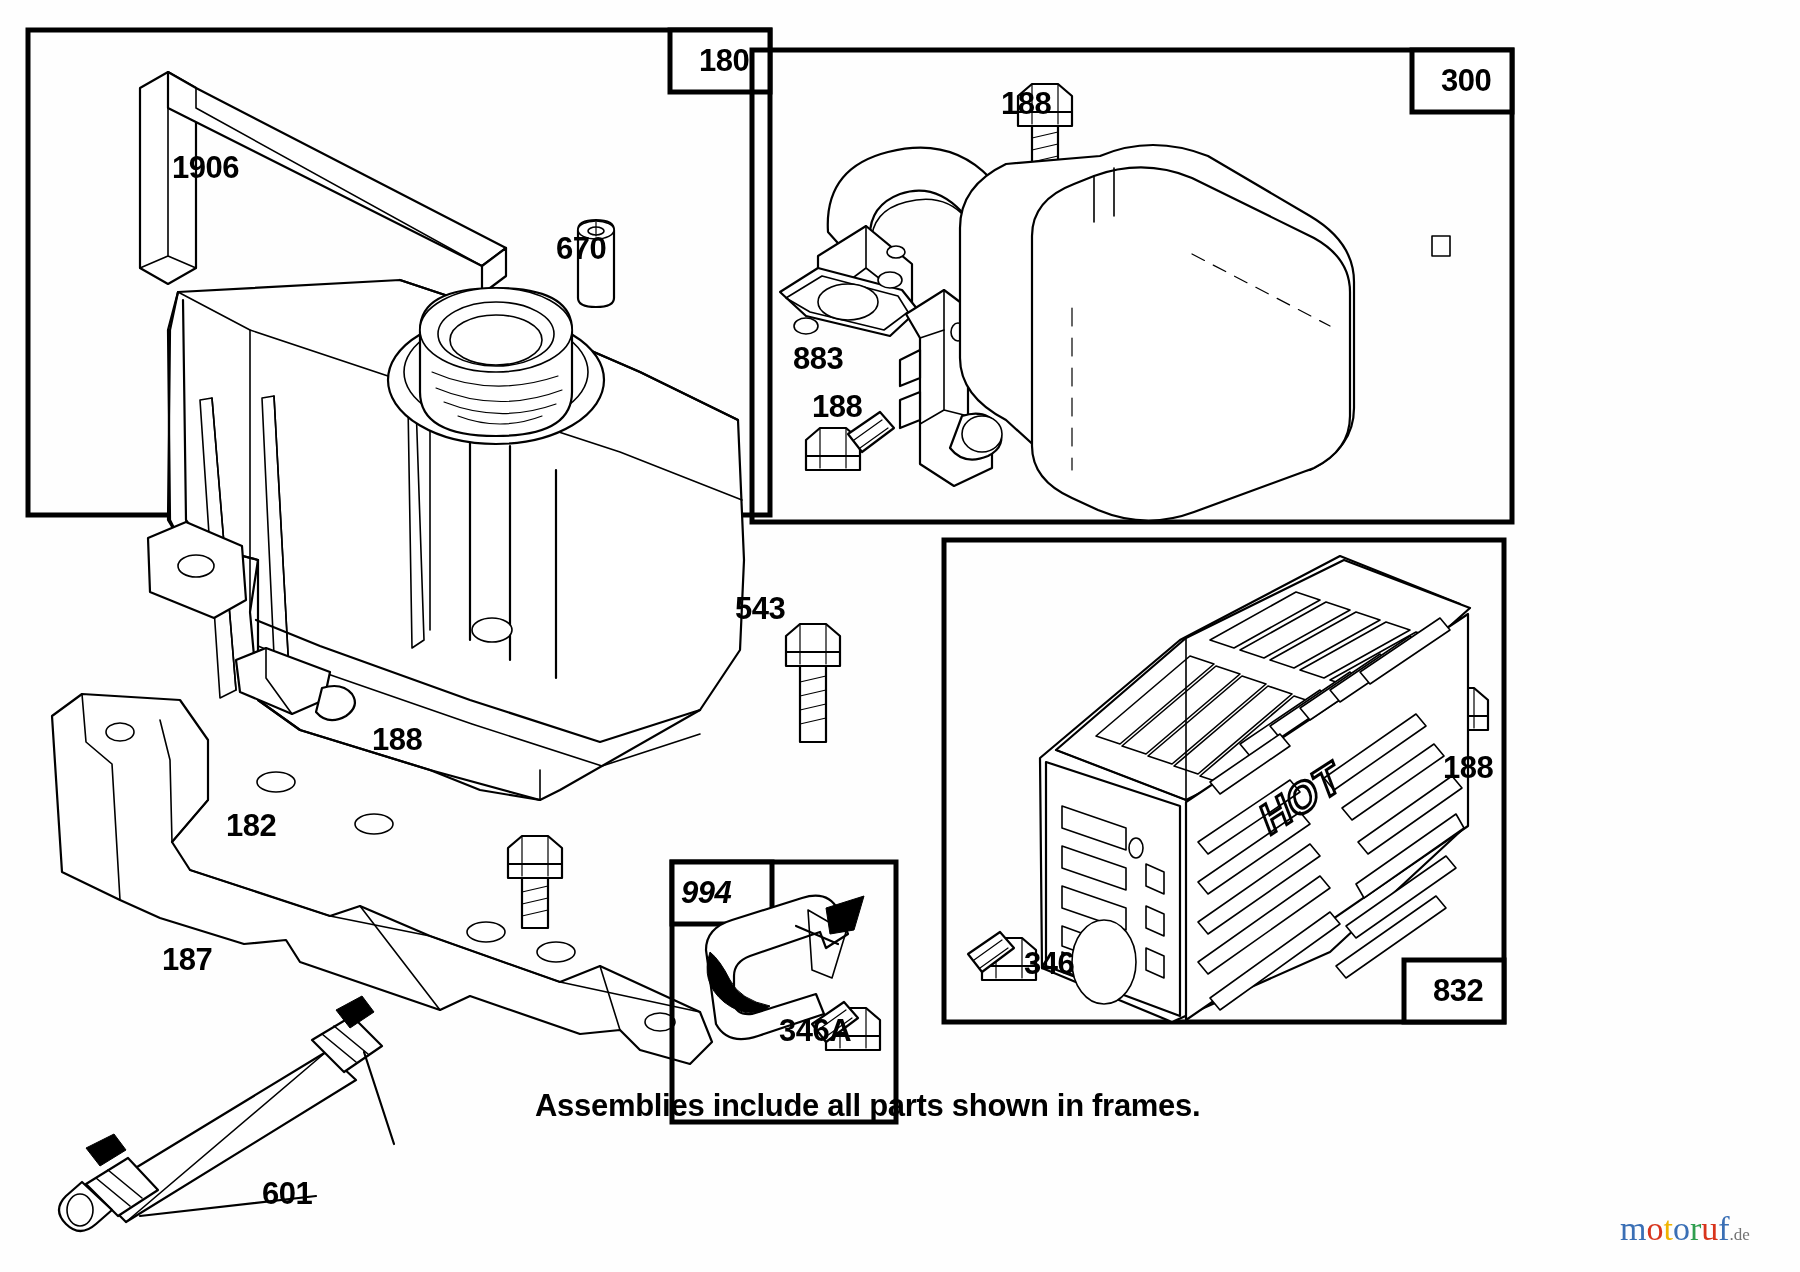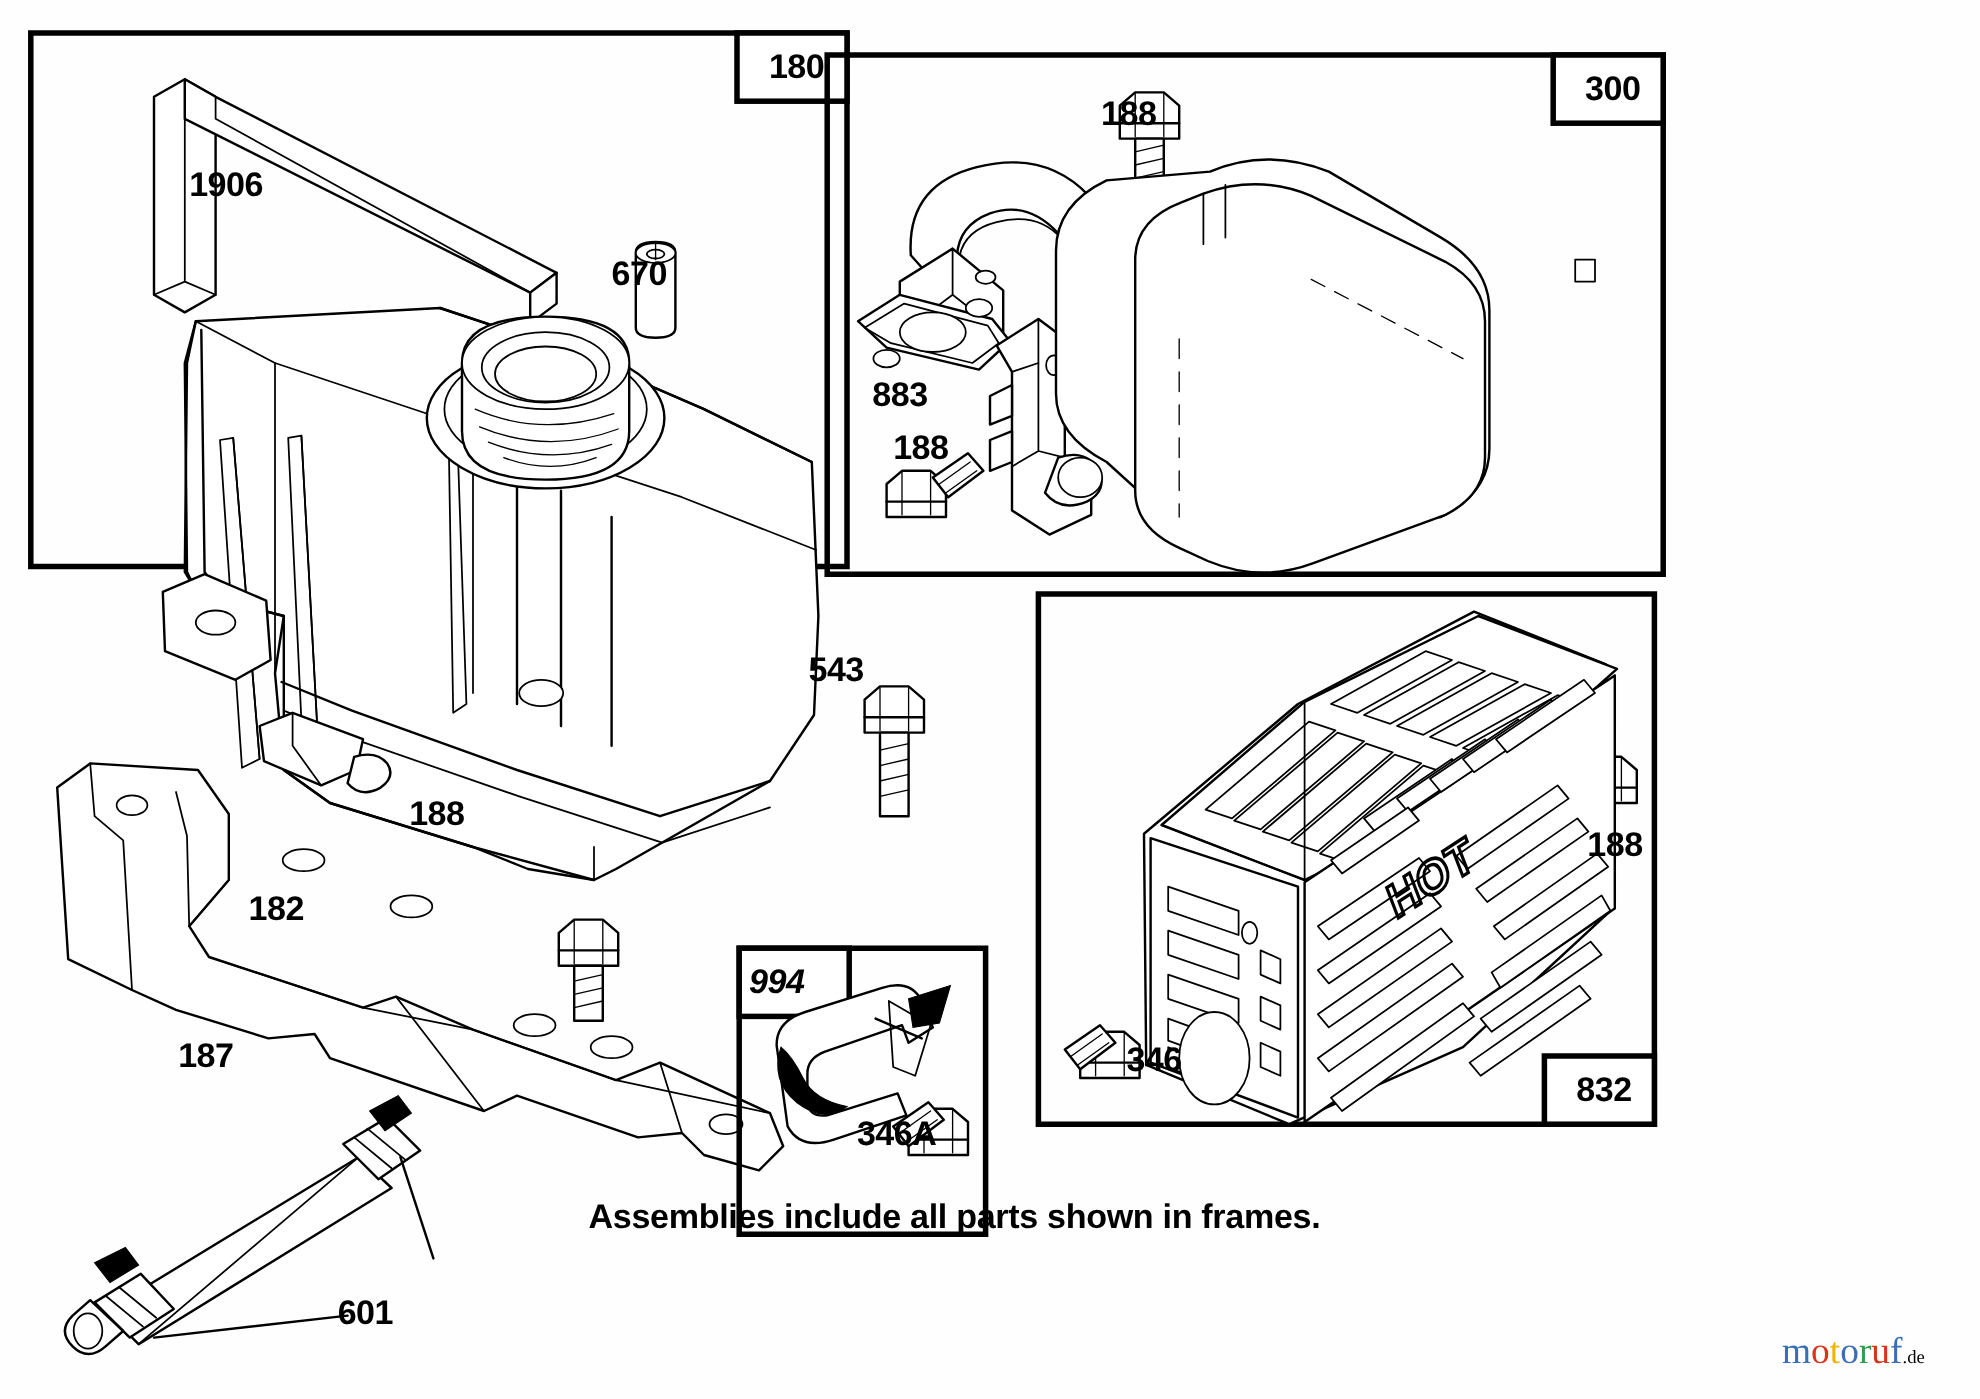--- a/index.html
+++ b/index.html
@@ -376,29 +376,29 @@
 <div class="lbl lbl-tag" style="left:1441px;top:65px;">300</div>
 <div class="lbl lbl-tag" style="left:1433px;top:975px;">832</div>
 <div class="lbl lbl-tag" style="left:681px;top:877px;font-style:italic;">994</div>
 
 <div class="lbl lbl-part" style="left:172px;top:152px;">1906</div>
 <div class="lbl lbl-part" style="left:556px;top:213px;margin-top:20px;">670</div>
 <div class="lbl lbl-part" style="left:735px;top:593px;">543</div>
 <div class="lbl lbl-part" style="left:372px;top:724px;">188</div>
 <div class="lbl lbl-part" style="left:226px;top:810px;">182</div>
 <div class="lbl lbl-part" style="left:162px;top:944px;">187</div>
-<div class="lbl lbl-part" style="left:262px;top:1178px;margin-left:45px;">601</div>
+<div class="lbl lbl-part" style="left:262px;top:1178px;">601</div>
 
 <div class="lbl lbl-part" style="left:1001px;top:88px;">188</div>
 <div class="lbl lbl-part" style="left:793px;top:343px;">883</div>
 <div class="lbl lbl-part" style="left:812px;top:391px;">188</div>
 
 <div class="lbl lbl-part" style="left:1443px;top:752px;">188</div>
 <div class="lbl lbl-part" style="left:1024px;top:948px;">346</div>
 <div class="lbl lbl-part" style="left:779px;top:1015px;">346A</div>
 
 <div class="caption" style="left:535px;top:1088px;">Assemblies include all parts shown in frames.</div>
 
 <div class="logo" style="left:1620px;top:1212px;">
-  <span class="s" style="color:#3a6fb5">m</span><span class="s" style="color:#d8341c">o</span><span class="s" style="color:#f0b400">t</span><span class="s" style="color:#3a6fb5">o</span><span class="s" style="color:#2e9e4f">r</span><span class="s" style="color:#d8341c">u</span><span class="s" style="color:#3a6fb5">f</span><span class="s tiny" style="color:#000000">.de</span>
+  <span class="s" style="color:#3a6fb5">m</span><span class="s" style="color:#d8341c">o</span><span class="s" style="color:#f0b400">t</span><span class="s" style="color:#3a6fb5">o</span><span class="s" style="color:#2e9e4f">r</span><span class="s" style="color:#d8341c">u</span><span class="s" style="color:#3a6fb5">f</span><span class="s tiny" style="color:#737373">.de</span>
 </div>
 
 </div>
 
 </body></html>

